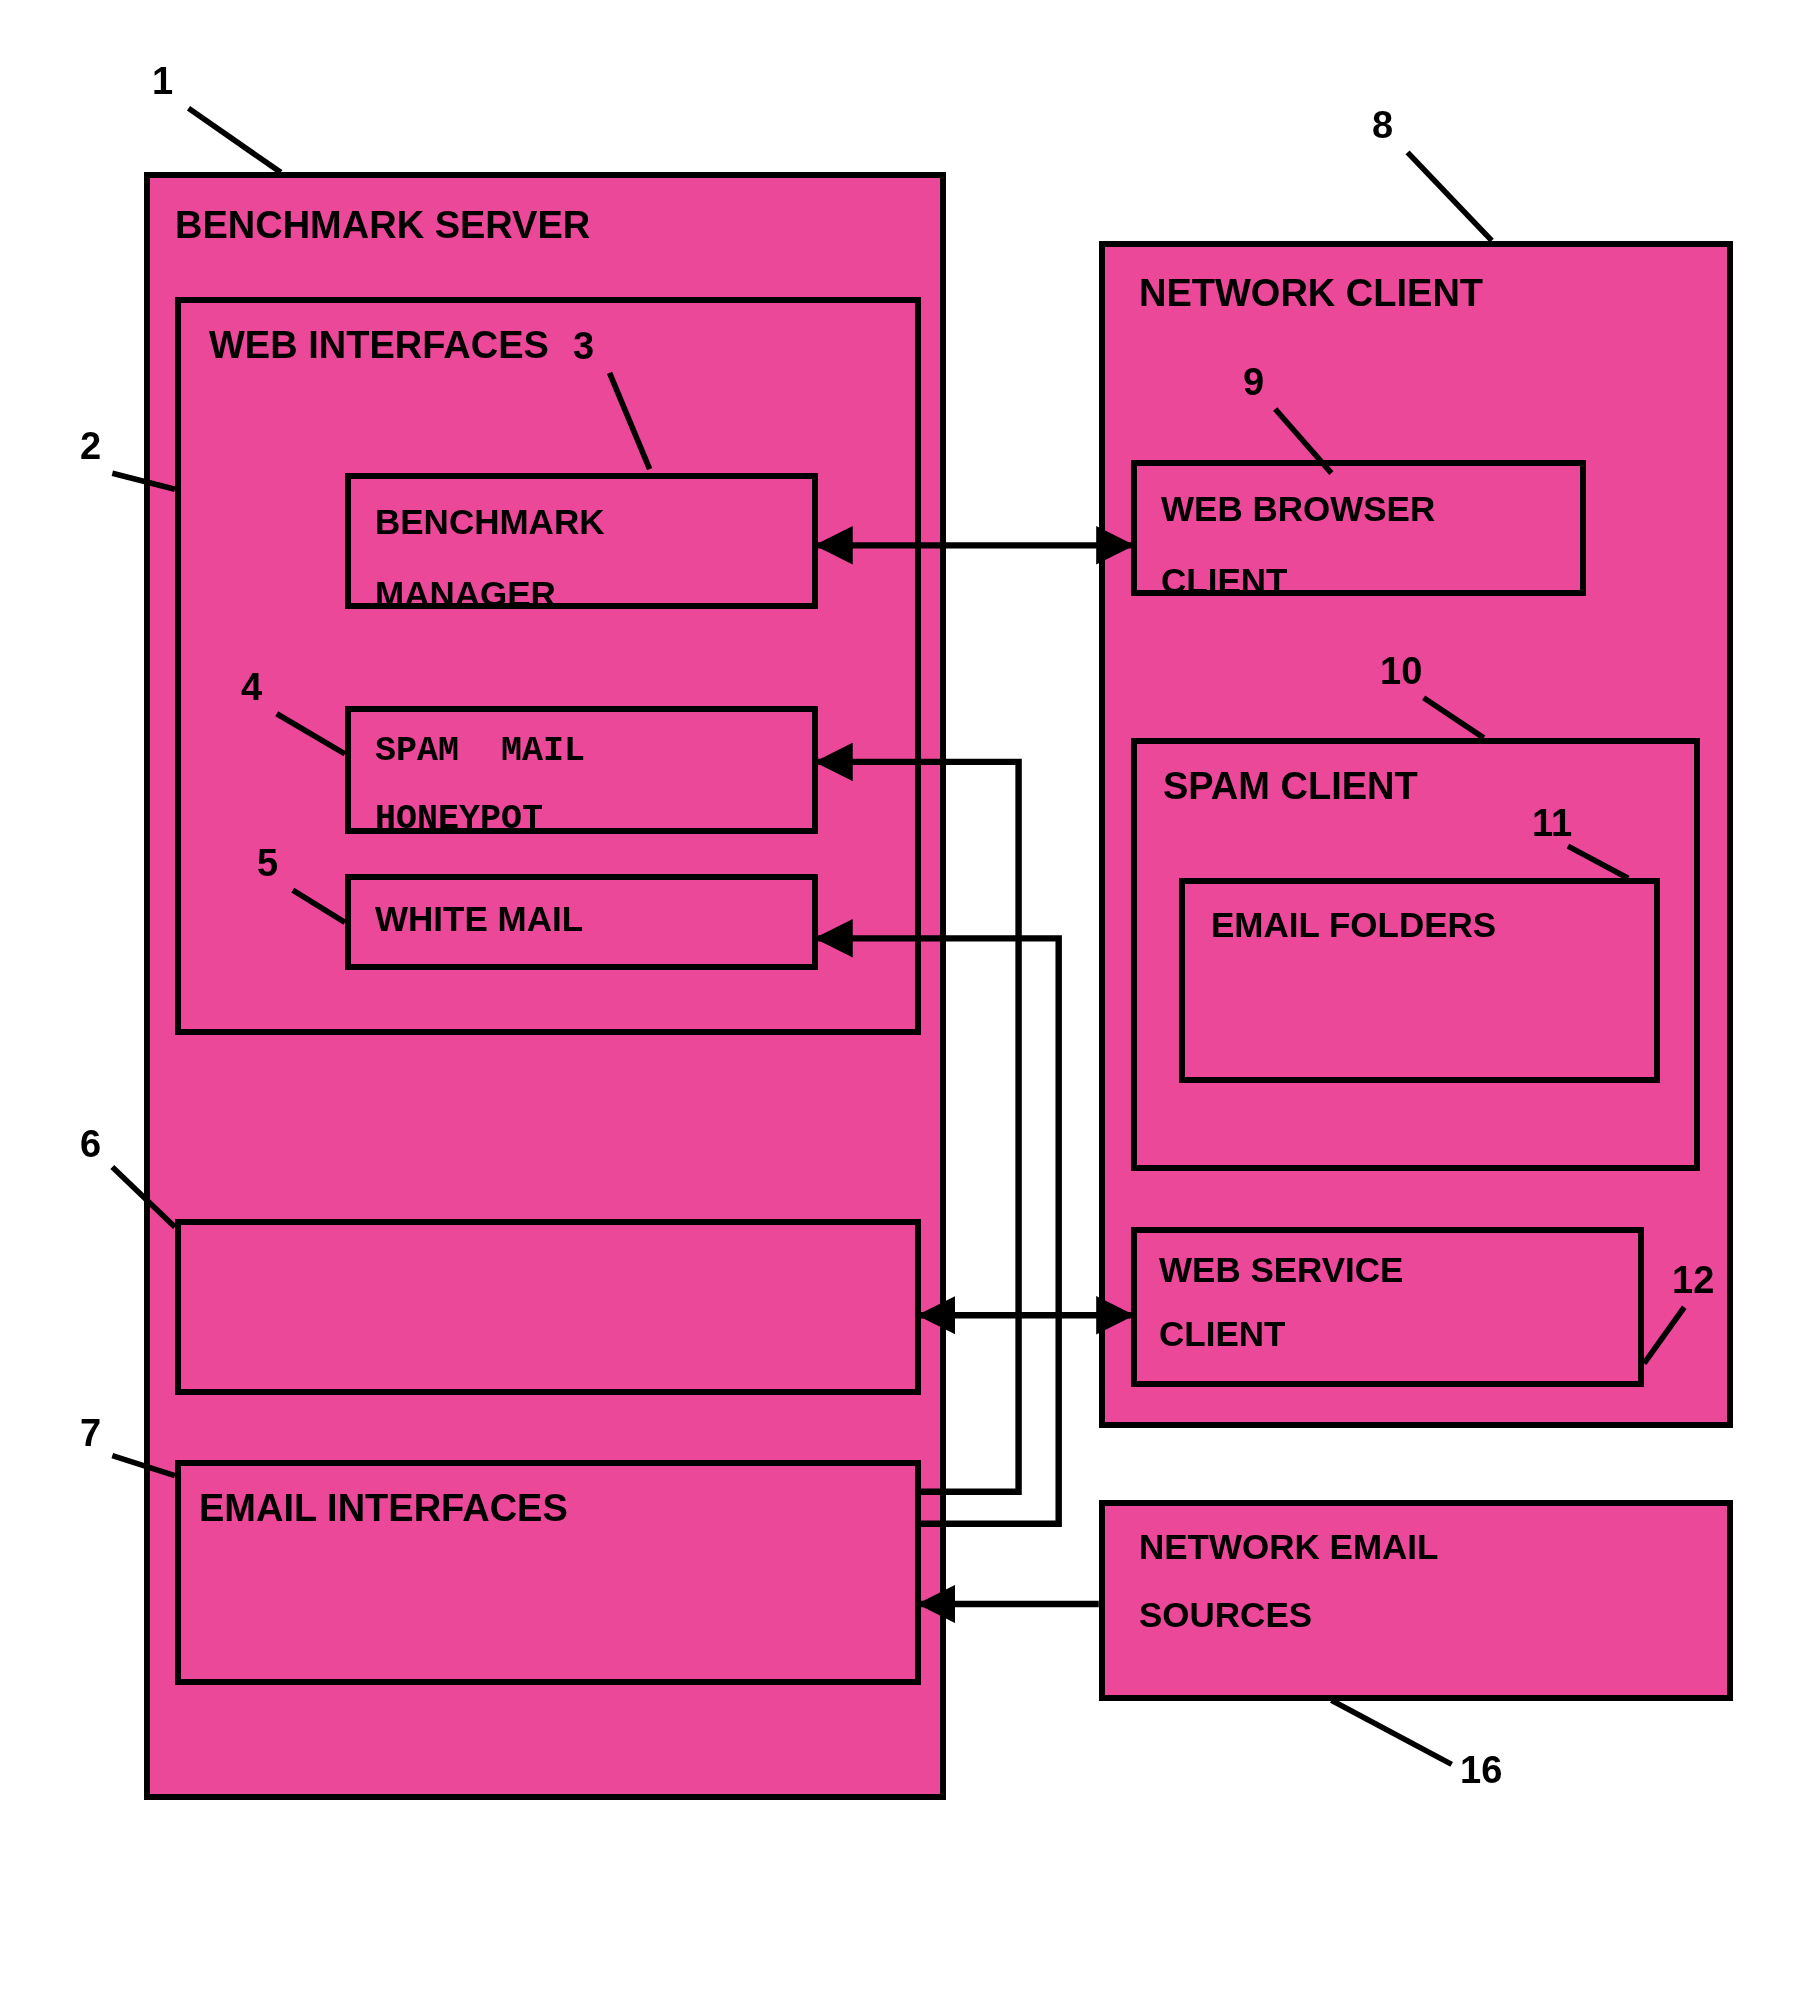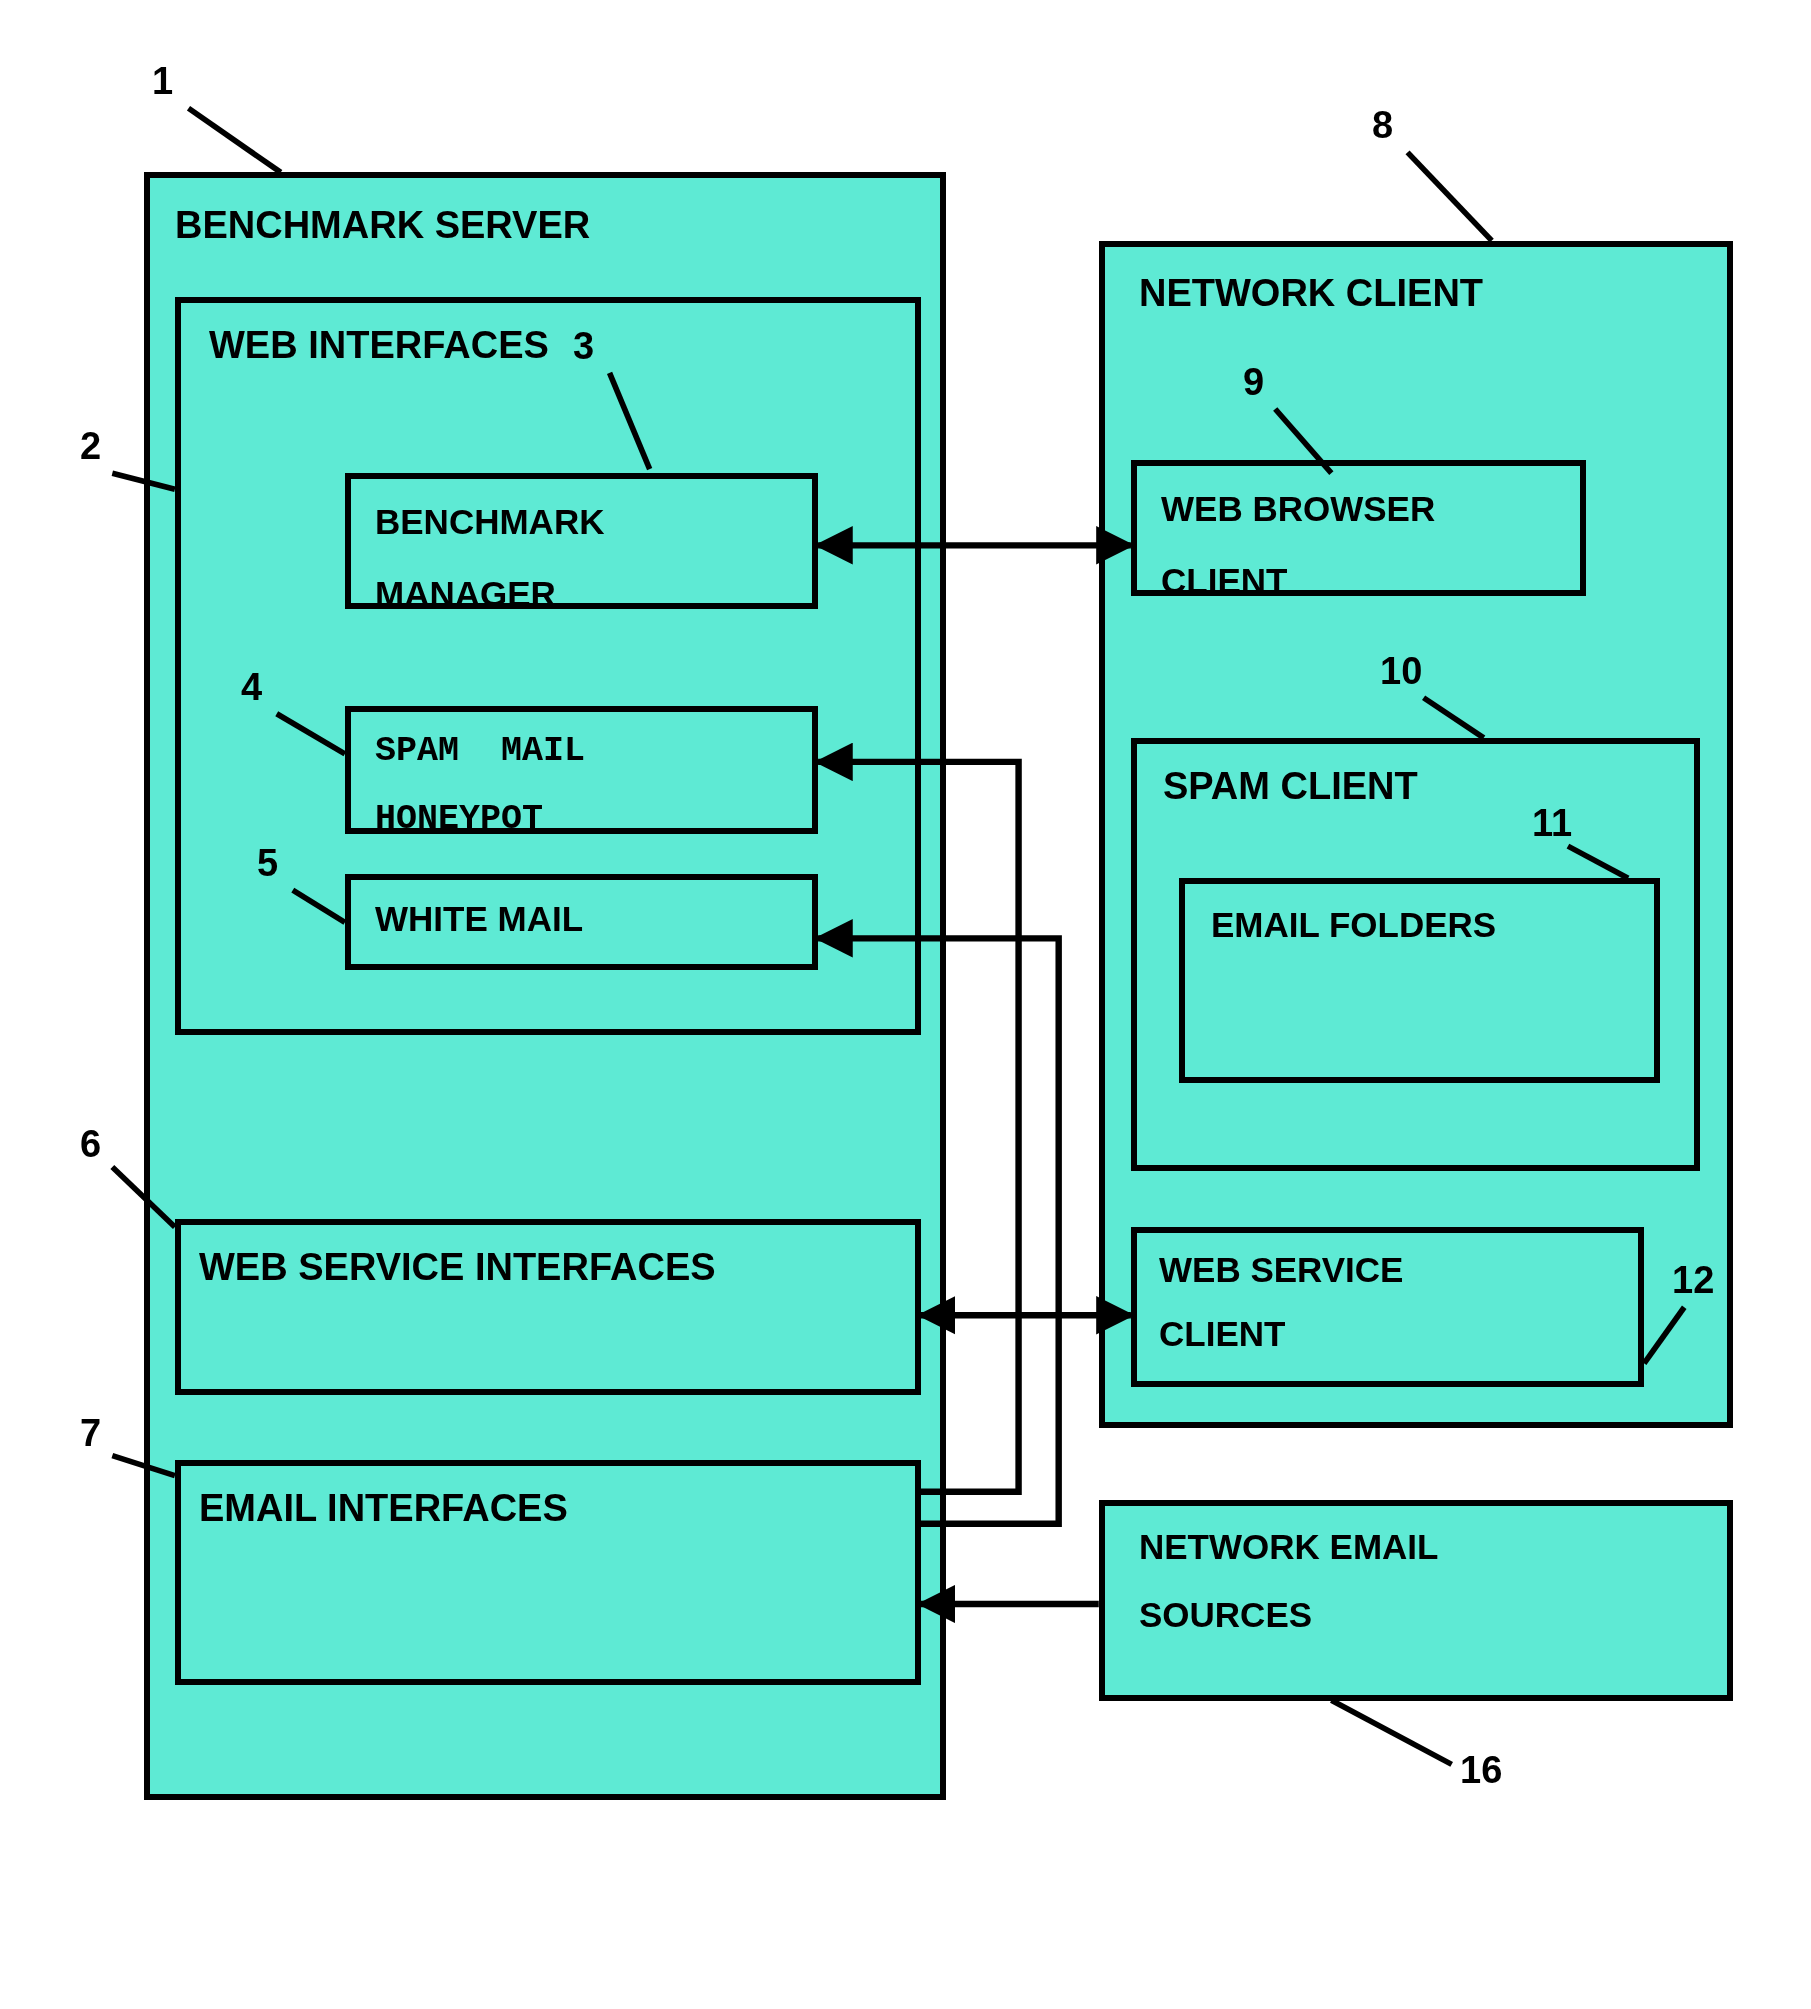--- a/index.html
+++ b/index.html
@@ -11,21 +11,21 @@
   }
   .stage {
     position: relative;
     width: 1811px;
     height: 2009px;
   }
   .box {
     position: absolute;
     border: 6.4px solid #000;
     box-sizing: border-box;
-    background: #5eead4;
+    background: #ec4899;
   }
   .label {
     position: absolute;
     color: #000;
     white-space: pre;
     line-height: 1.1;
   }
   .refnum {
     position: absolute;
     font-size: 38px;
@@ -55,21 +55,20 @@
     <div class="label txt-md" style="left:24px; top:20px; position:absolute;">SPAM  MAIL</div>
     <div class="label txt-md" style="left:24px; top:88px; position:absolute;">HONEYPOT</div>
   </div>
 
   <div class="box" style="left:345px; top:874px; width:473px; height:96px; overflow:hidden;">
     <div class="label txt-md" style="left:24px; top:20px; position:absolute;">WHITE MAIL</div>
     <div class="label txt-md" style="left:24px; top:88px; position:absolute;">HONEYPOT</div>
   </div>
 
   <div class="box" style="left:175px; top:1219px; width:746px; height:176px;"></div>
-  <div class="label txt-lg" style="left:199px; top:1247px;">WEB SERVICE INTERFACES</div>
 
   <div class="box" style="left:175px; top:1460px; width:746px; height:225px;"></div>
   <div class="label txt-lg" style="left:199px; top:1488px;">EMAIL INTERFACES</div>
 
   <div class="box" style="left:1099px; top:241px; width:634px; height:1187px;"></div>
   <div class="label txt-lg" style="left:1139px; top:273px;">NETWORK CLIENT</div>
 
   <div class="box" style="left:1131px; top:460px; width:455px; height:136px; overflow:hidden;">
     <div class="label txt-md" style="left:24px; top:24px; position:absolute;">WEB BROWSER</div>
     <div class="label txt-md" style="left:24px; top:96px; position:absolute;">CLIENT</div>

